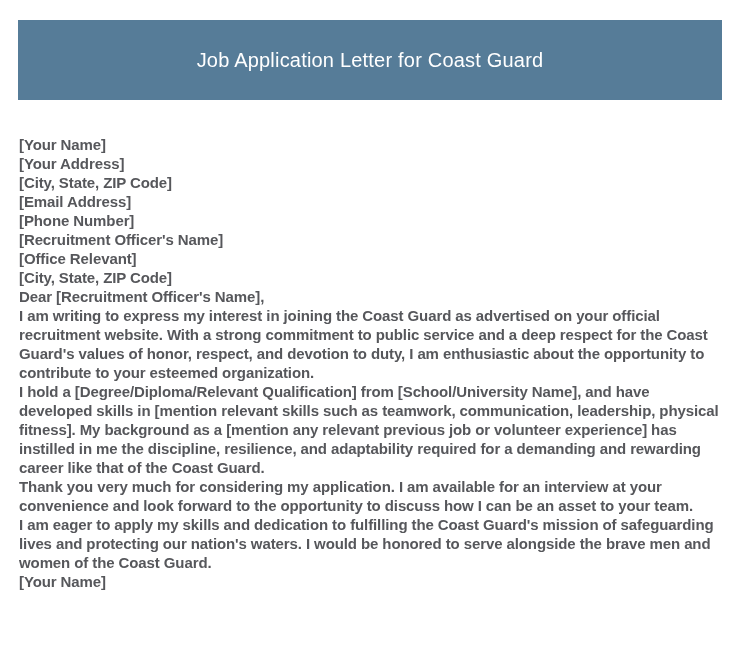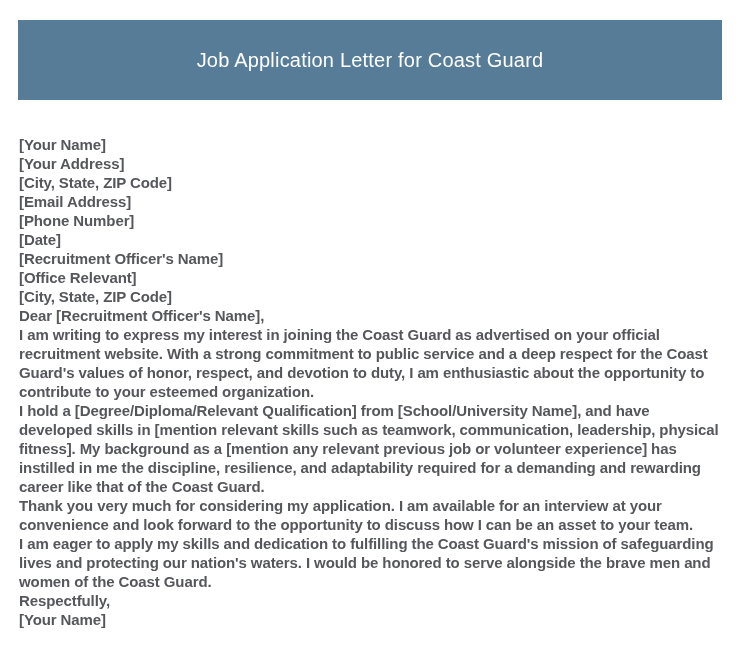--- a/index.html
+++ b/index.html
@@ -58,31 +58,29 @@
     <h1>Job Application Letter for Coast Guard</h1>
   </div>
 
   <div class="letter">
 
     <div class="line">[Your Name]</div>
     <div class="line">[Your Address]</div>
     <div class="line">[City, State, ZIP Code]</div>
     <div class="line">[Email Address]</div>
     <div class="line">[Phone Number]</div>
-    <div class="line">[Date]</div>
 
     <div class="line">[Recruitment Officer's Name]</div>
     <div class="line">[Office Relevant]</div>
     <div class="line">[City, State, ZIP Code]</div>
 
     <div class="line">Dear [Recruitment Officer's Name],</div>
 
     <p>I am writing to express my interest in joining the Coast Guard as advertised on your official recruitment website. With a strong commitment to public service and a deep respect for the Coast Guard's values of honor, respect, and devotion to duty, I am enthusiastic about the opportunity to contribute to your esteemed organization.</p>
     <p>I hold a [Degree/Diploma/Relevant Qualification] from [School/University Name], and have developed skills in [mention relevant skills such as teamwork, communication, leadership, physical fitness]. My background as a [mention any relevant previous job or volunteer experience] has instilled in me the discipline, resilience, and adaptability required for a demanding and rewarding career like that of the Coast Guard.</p>
     <p>Thank you very much for considering my application. I am available for an interview at your convenience and look forward to the opportunity to discuss how I can be an asset to your team.</p>
     <p>I am eager to apply my skills and dedication to fulfilling the Coast Guard's mission of safeguarding lives and protecting our nation's waters. I would be honored to serve alongside the brave men and women of the Coast Guard.</p>
 
-    <div class="line">Respectfully,</div>
     <div class="line">[Your Name]</div>
 
   </div>
 
 </div>
 
 </body></html>

